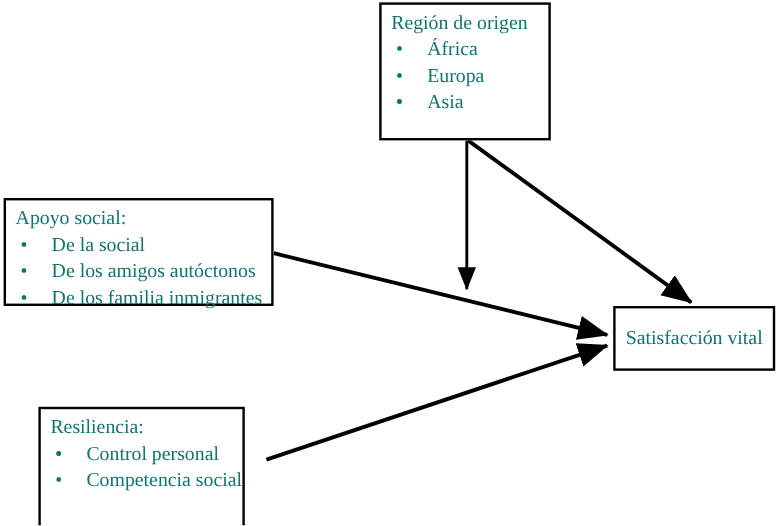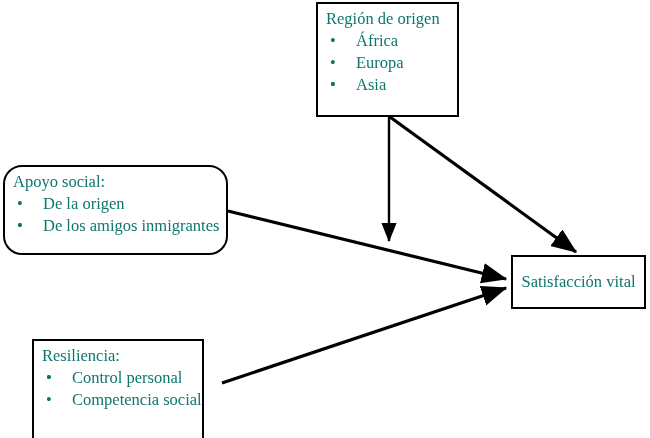--- a/index.html
+++ b/index.html
@@ -60,21 +60,20 @@
     left: 316px;
     top: 2px;
     width: 143px;
     height: 115px;
   }
   #node-apoyo {
     left: 3px;
     top: 165px;
     width: 225px;
     height: 90px;
-    border-radius: 19px;
   }
   #node-resiliencia {
     left: 32px;
     top: 339px;
     width: 172px;
     height: 114px;
   }
   #node-outcome {
     left: 511px;
     top: 255px;
@@ -130,28 +129,29 @@
         <span>Asia</span>
       </li>
     </ul>
   </div>
 
   <div class="node" id="node-apoyo">
     <div class="node-title">Apoyo social:</div>
     <ul class="bullets">
       <li>
         <span class="bullet-dot">•</span>
-        <span>De la origen</span>
+        <span>De la social</span>
       </li>
       <li>
         <span class="bullet-dot">•</span>
+        <span>De los amigos autóctonos</span>
       </li>
       <li>
         <span class="bullet-dot">•</span>
-        <span>De los amigos inmigrantes</span>
+        <span>De los familia inmigrantes</span>
       </li>
     </ul>
   </div>
 
   <div class="node" id="node-resiliencia">
     <div class="node-title">Resiliencia:</div>
     <ul class="bullets">
       <li>
         <span class="bullet-dot">•</span>
       </li>

